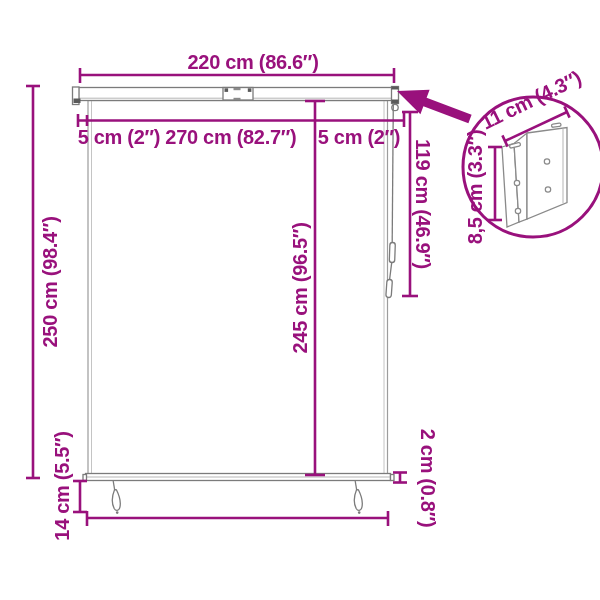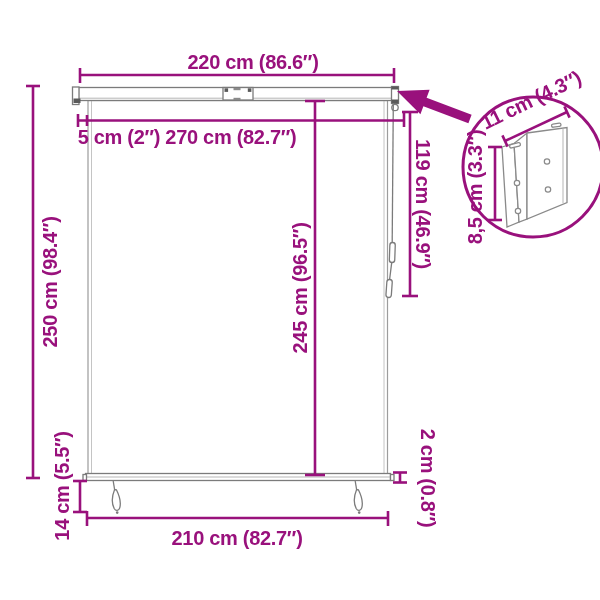--- a/index.html
+++ b/index.html
@@ -163,30 +163,30 @@
         <line x1="502.4" y1="135.4" x2="507.6" y2="146.6"></line>
         <line x1="564.4" y1="106.4" x2="569.6" y2="117.6"></line>
       </g>
     </g>
   </svg>
 
   <span class="dim-label" style="left:237px;top:62px;margin-left:16px;">220 cm (86.6″)</span>
 
   <span class="dim-label" style="left:187px;top:137px;">5 cm (2″) 270 cm (82.7″)</span>
 
+  <span class="dim-label" style="left:359px;top:137px;">5 cm (2″)</span>
 
   <span class="dim-label rot-cw" style="left:423px;top:204px;">119 cm (46.9″)</span>
 
   <span class="dim-label rot-ccw" style="left:300px;top:288px;">245 cm (96.5″)</span>
 
   <span class="dim-label rot-ccw" style="left:50px;top:282px;">250 cm (98.4″)</span>
 
   <span class="dim-label rot-ccw" style="left:62px;top:486px;">14 cm (5.5″)</span>
 
-  <span class="dim-label" style="left:237px;top:538px;">210 cm (82.7″)</span>
 
   <span class="dim-label rot-cw" style="left:428px;top:478px;">2 cm (0.8″)</span>
 
   <span class="dim-label rot-diag" style="left:531px;top:100px;">11 cm (4.3″)</span>
 
   <span class="dim-label rot-ccw" style="left:475px;top:187px;">8,5 cm (3.3″)</span>
 
 </div>
 
 </body></html>

